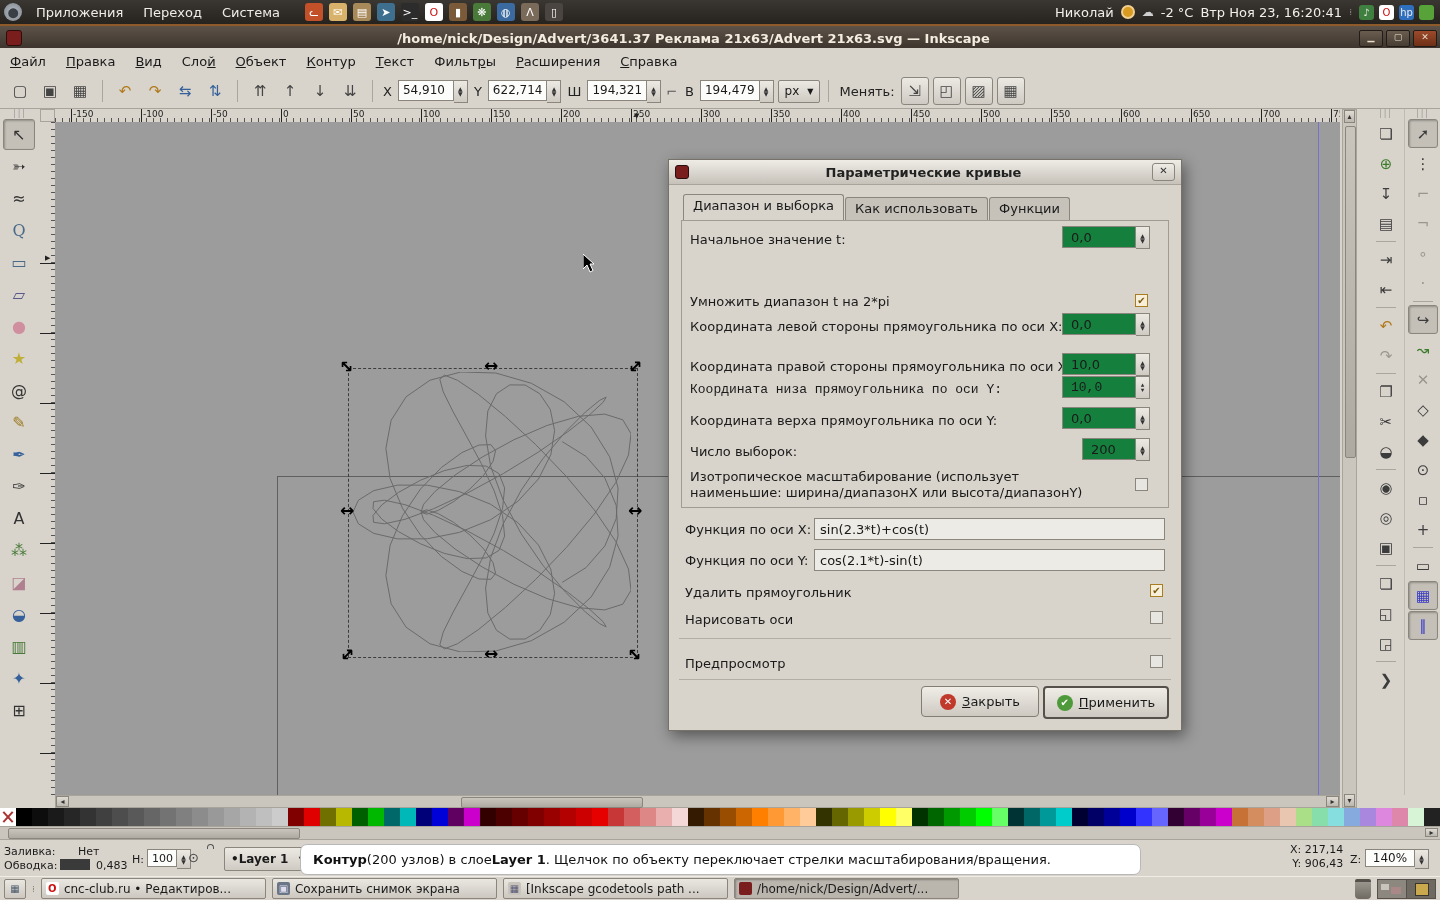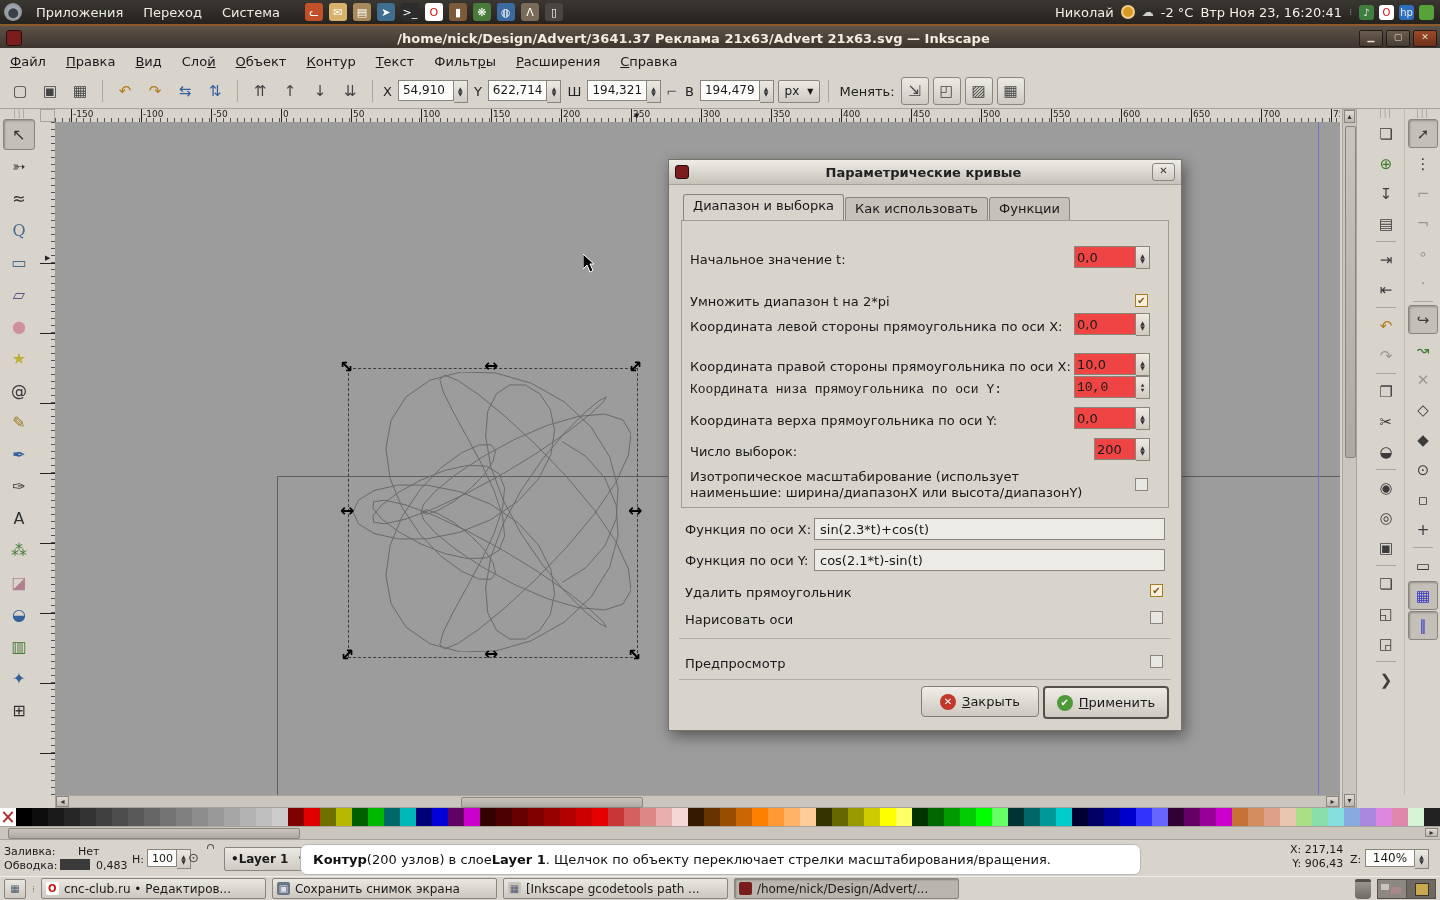--- a/index.html
+++ b/index.html
@@ -87,22 +87,22 @@
   #dlg-close{width:21px;height:16px;margin-right:6px;border:1px solid #8a867e;border-radius:3px;
     background:linear-gradient(#efece6,#cfcbc3);font-size:10px;line-height:14px;text-align:center;color:#333;}
   #dlg-tabs{position:absolute;left:14px;top:36px;display:flex;align-items:flex-end;height:24px;}
   .tab{padding:3px 9px;font-size:13px;border:1px solid #8a867e;border-bottom:none;background:#c6c2ba;
     margin-right:1px;border-radius:3px 3px 0 0;height:16px;}
   .tab.active{background:#d8d4cc;height:19px;position:relative;z-index:2;}
   #dlg-frame{position:absolute;left:12px;top:60px;width:486px;height:286px;border:1px solid #a09c94;}
   .drow{position:absolute;left:8px;right:8px;height:24px;display:flex;align-items:center;}
   .drow .dl{font-size:13px;color:#1a1a1a;}
   .spin{position:absolute;right:10px;top:-1px;display:flex;}
-  .dentry{background:#ef4444;border:1px solid #8a867e;height:20px;display:flex;align-items:center;
-    padding:0 2px;font-size:13px;width:56px;}
+  .dentry{background:#15803d;border:1px solid #8a867e;height:20px;display:flex;align-items:center;
+    padding:0 8px;font-size:13px;width:56px;}
   .cb{position:absolute;right:12px;width:13px;height:13px;border:1px solid #8a867e;background:#e8e6e0;
     display:flex;align-items:center;justify-content:center;font-size:10px;color:#7a5a10;box-sizing:border-box;}
   .cb.on{border-color:#a87c20;background:#f7efd9;}
   .cb.on::after{content:"✔";}
   .fxrow{position:absolute;left:16px;right:16px;height:22px;display:flex;align-items:center;}
   .fxentry{position:absolute;left:129px;right:0;height:20px;background:#edebe5;border:1px solid #8a867e;
     display:flex;align-items:center;padding:0 5px;font-size:13px;}
   .dsep{position:absolute;left:10px;right:10px;height:1px;background:#b2aea6;}
   .gbtn{position:absolute;height:29px;background:linear-gradient(#f0ede7,#cdc9c1);border:1px solid #817d75;
     border-radius:4px;display:flex;align-items:center;justify-content:center;gap:6px;font-size:13px;}
@@ -422,21 +422,21 @@
       <div class="appmark" style="width:12px;height:12px"></div>
       <div class="t">Параметрические кривые</div>
       <div id="dlg-close">✕</div>
     </div>
     <div id="dlg-tabs">
         <div class="tab active">Диапазон и выборка</div>
         <div class="tab">Как использовать</div>
         <div class="tab">Функции</div>
       </div>
     <div id="dlg-frame">
-        <div class="drow" style="top: 6px; margin-top: 20px;">
+        <div class="drow" style="top: 6px;">
           <div class="dl">Начальное значение t:</div>
           <div class="spin">
             <div class="dentry">0,0</div>
             <div class="ud">▲<br>▼</div>
           </div>
         </div>
         <div class="drow" style="top: 68px;">
           <div class="dl">Умножить диапазон t на 2*pi</div>
           <div class="cb on" style="top: 5px;"></div>
         </div>

